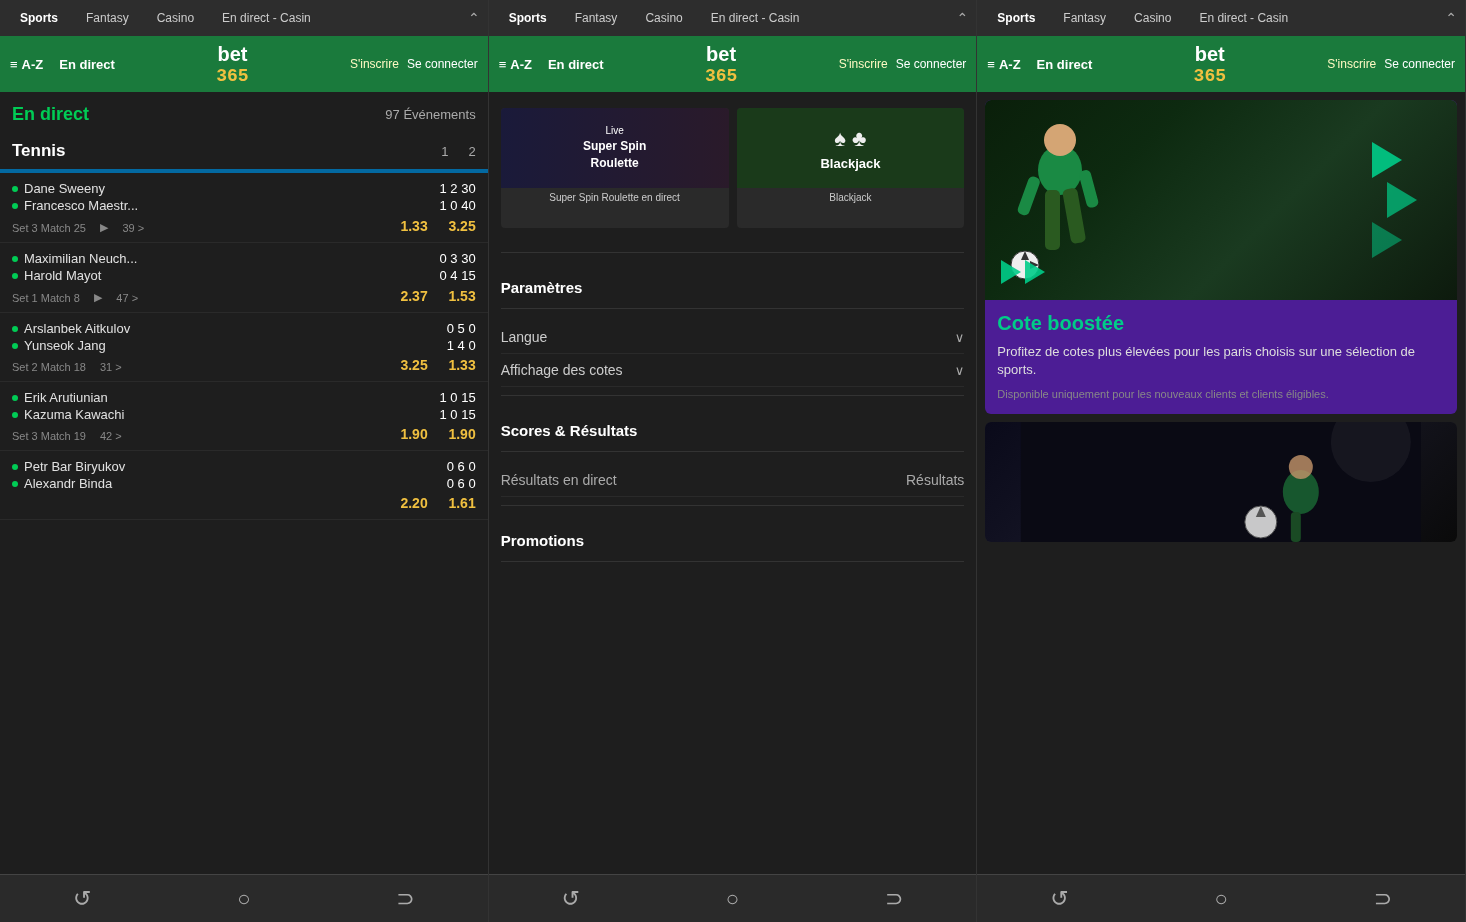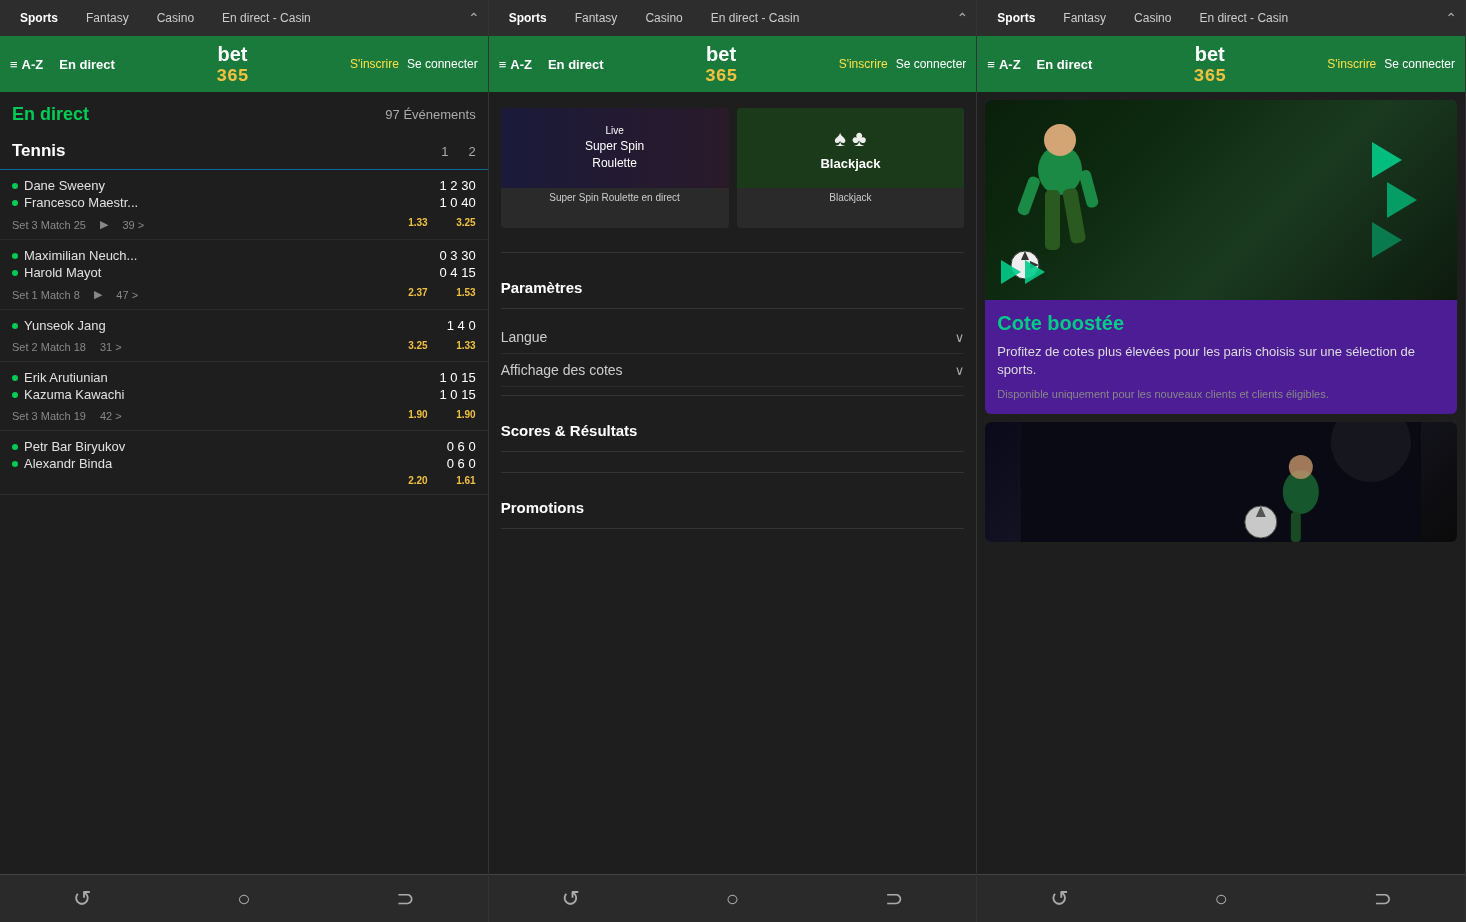--- a/index.html
+++ b/index.html
@@ -80,21 +80,21 @@
       font-weight: 900;
     }
     .nav-logo .num {
       color: #f0c040;
       font-size: 18px;
       font-weight: 900;
       font-family: Liberation Mono, monospace;
     }
     .nav-register {
       font-size: 12px;
-      color: #fde047;
+      color: #fef9c3;
       text-align: center;
     }
     .nav-login {
       font-size: 12px;
       color: #fff;
       text-align: center;
     }
 
     
     .content {
@@ -120,21 +120,21 @@
       color: #aaa;
       font-size: 13px;
     }
 
     
     .sport-header {
       display: flex;
       align-items: center;
       justify-content: space-between;
       padding: 8px 12px;
-      border-bottom: 1px solid #0369a1;
+      border-bottom: 4px solid #0369a1;
     }
     .sport-name {
       color: #fff;
       font-size: 17px;
       font-weight: bold;
     }
     .sport-cols {
       display: flex;
       gap: 20px;
       color: #aaa;
@@ -176,21 +176,21 @@
     }
     .match-odds-row {
       display: flex;
       gap: 12px;
       justify-content: flex-end;
     }
     .odds-btn {
       background: transparent;
       border: none;
       color: #f0c040;
-      font-size: 10px;
+      font-size: 14px;
       font-weight: bold;
       cursor: pointer;
       min-width: 36px;
       text-align: right;
     }
     .match-info {
       color: #888;
       font-size: 11px;
       margin-top: 4px;
       display: flex;
@@ -494,20 +494,29 @@
           <button class="odds-btn">2.37</button>
           <button class="odds-btn">1.53</button>
         </div>
       </div>
     </div>
 
     <div class="match-group">
       <div class="match-row">
         <div class="match-player">
           <span class="match-dot"></span>
+          <span>Arslanbek Aitkulov</span>
+        </div>
+        <div class="match-score">
+          <span>0  5  0</span>
+        </div>
+      </div>
+      <div class="match-row">
+        <div class="match-player">
+          <span class="match-dot"></span>
           <span>Yunseok Jang</span>
         </div>
         <div class="match-score">
           <span>1  4  0</span>
         </div>
       </div>
       <div style="display:flex; justify-content:space-between; align-items:center; margin-top:4px;">
         <div class="match-info">
           <span>Set 2 Match 18</span>
           <span>31 &gt;</span>
@@ -613,21 +622,21 @@
   <div class="content">
 
     <div class="settings-section">
       <div class="game-cards">
 
         <div class="game-card">
           <div class="game-card-bg game-card-roulette">
             <div class="roulette-visual">
               <div style="color:#aaa; font-size:10px; text-align:center; line-height:1.4; padding:4px;">
                 <div style="color:#fff; font-size:10px;">Live</div>
-                <div style="color:#fff; font-size:12px; font-weight:normal;">Super Spin<br>Roulette</div>
+                <div style="color:#fff; font-size:12px; font-weight:bold;">Super Spin<br>Roulette</div>
               </div>
             </div>
           </div>
           <div class="game-card-label">Super Spin Roulette en direct</div>
         </div>
 
         <div class="game-card">
           <div class="game-card-bg game-card-blackjack">
             <div class="blackjack-visual">
               <div style="text-align:center;">
@@ -656,20 +665,24 @@
         <span class="settings-row-value">
           <span>∨</span>
         </span>
       </div>
     </div>
 
     <div style="height:1px; background:#333; margin:0 12px;"></div>
 
     <div class="settings-section">
       <div class="settings-group-title">Scores &amp; Résultats</div>
+      <div class="settings-row">
+        <span class="settings-row-link">Résultats en direct</span>
+        <span class="settings-row-link">Résultats</span>
+      </div>
     </div>
 
     <div style="height:1px; background:#333; margin:0 12px;"></div>
 
     <div class="settings-section">
       <div class="settings-group-title">Promotions</div>
     </div>
   </div>
 
   <div class="bottom-bar">

